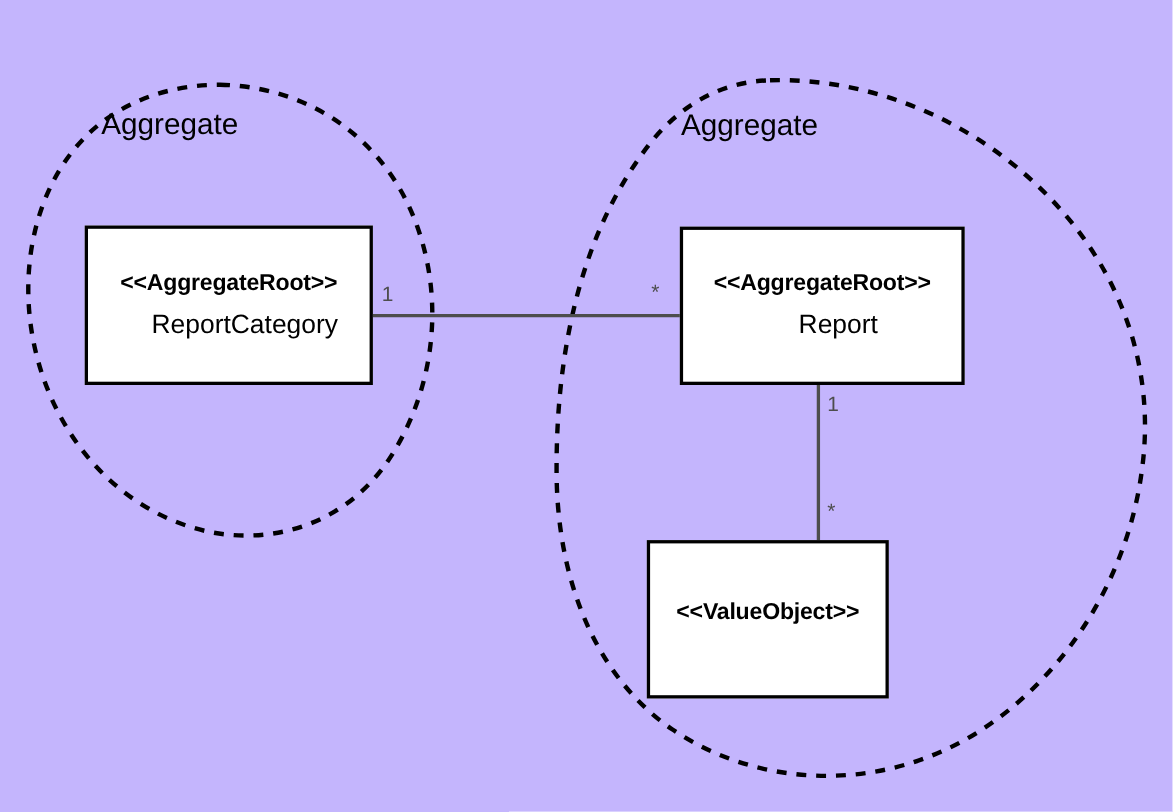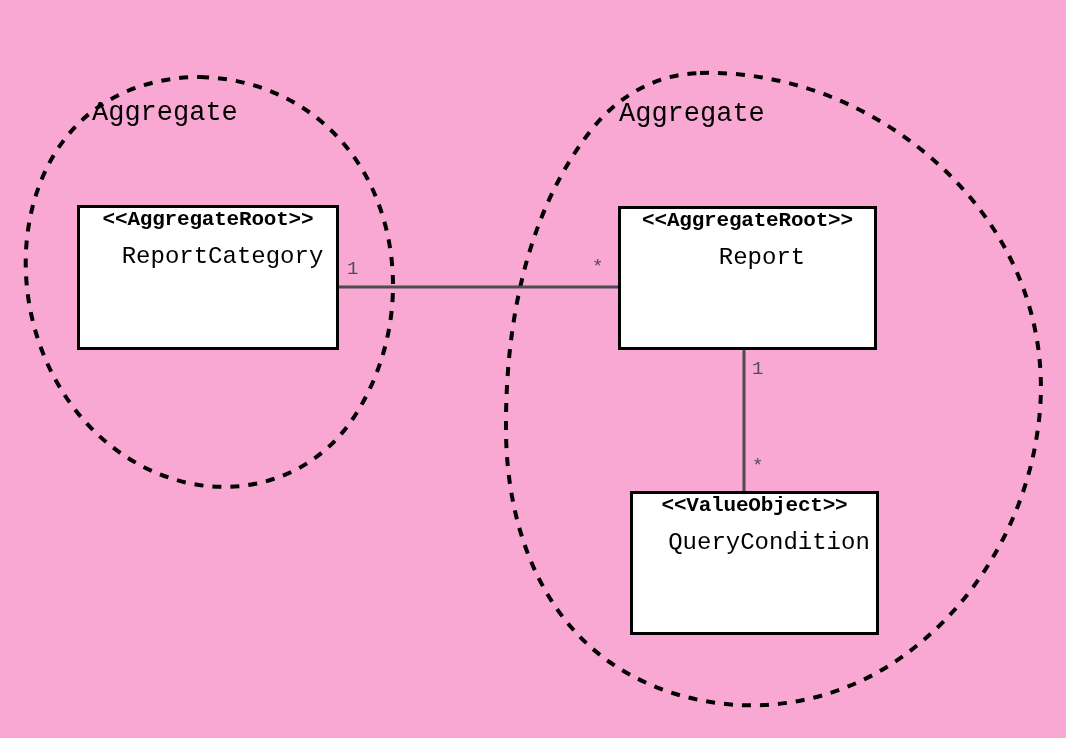--- a/index.html
+++ b/index.html
@@ -5,23 +5,23 @@
 <style>
   html, body {
     margin: 0;
     padding: 0;
     background: #ffffff;
   }
   #canvas {
     position: relative;
     width: 1066px;
     height: 738px;
-    background: #f9a8d4;
+    background: #c4b5fd;
     overflow: hidden;
-    font-family: Liberation Mono, monospace;
+    font-family: Liberation Sans, sans-serif;
   }
   #vector-layer {
     position: absolute;
     left: 0;
     top: 0;
     width: 1066px;
     height: 738px;
   }
   .boundary-path {
     fill: none;
@@ -36,21 +36,21 @@
     fill: none;
   }
   .entity-box {
     position: absolute;
     box-sizing: border-box;
     background: #ffffff;
     border: 3px solid #000000;
     display: flex;
     flex-direction: column;
     align-items: center;
-    justify-content: flex-start;
+    justify-content: center;
   }
   .stereotype {
     font-size: 21px;
     font-weight: bold;
     color: #000000;
     letter-spacing: -0.2px;
     white-space: nowrap;
     margin-bottom: 12px;
   }
   .entity-name {
@@ -109,23 +109,22 @@
   <div class="entity-box" style="left: 77px; top: 205px; width: 262px; height: 145px;">
     <div class="stereotype">&lt;&lt;AggregateRoot&gt;&gt;</div>
     <div class="entity-name">ReportCategory</div>
   </div>
 
   <div class="entity-box" style="left: 618px; top: 206px; width: 259px; height: 144px;">
     <div class="stereotype">&lt;&lt;AggregateRoot&gt;&gt;</div>
     <div class="entity-name">Report</div>
   </div>
 
-  <div class="entity-box" style="left: 630px; top: 491px; width: 249px; height: 144px;">
+  <div class="entity-box" style="left: 588px; top: 491px; width: 220px; height: 144px;">
     <div class="stereotype">&lt;&lt;ValueObject&gt;&gt;</div>
-    <div class="entity-name">QueryCondition</div>
   </div>
 
   <div class="multiplicity" style="left: 347px; top: 258px;">1</div>
 
   <div class="multiplicity" style="left: 592px; top: 256px;">*</div>
 
   <div class="multiplicity" style="left: 752px; top: 358px;">1</div>
 
   <div class="multiplicity" style="left: 752px; top: 455px;">*</div>
 

